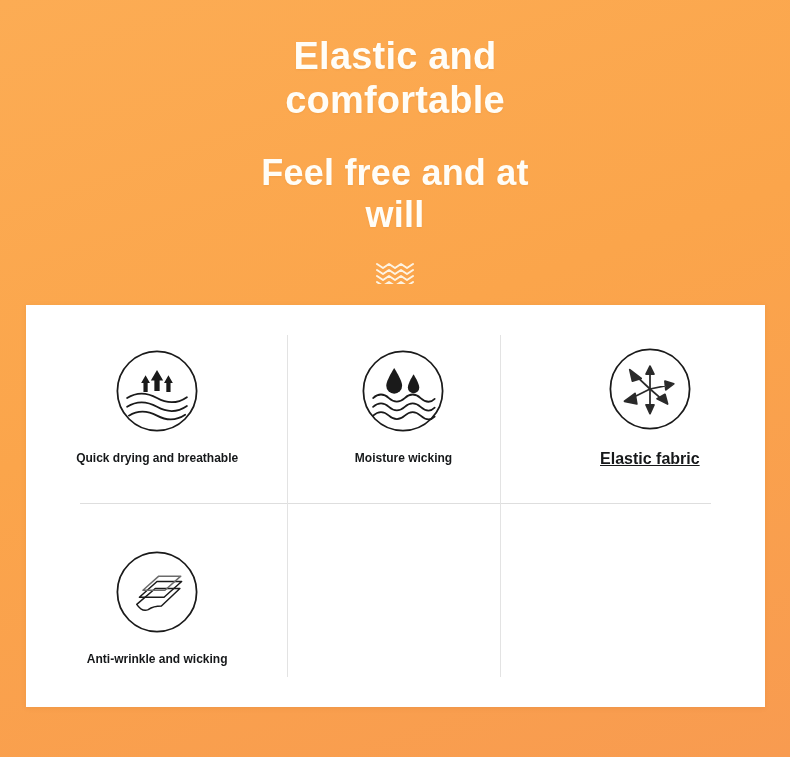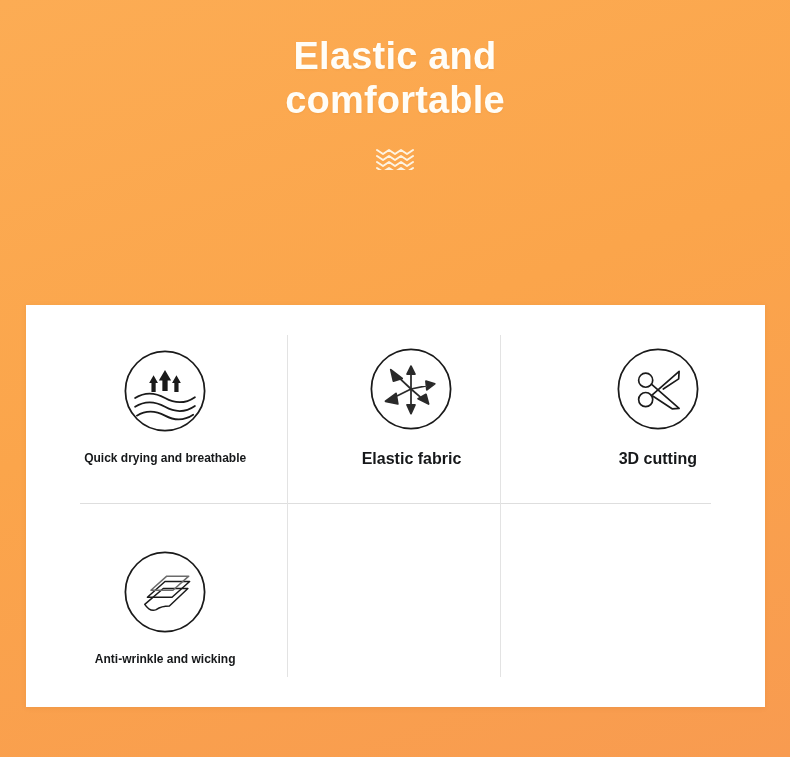--- a/index.html
+++ b/index.html
@@ -57,21 +57,21 @@
     left: 26px;
     top: 305px;
     width: 739px;
     height: 402px;
     background: #FFFFFF;
     box-shadow: 0 1px 5px rgba(140,80,20,0.10);
     box-sizing: border-box;
   }
   .grid {
     position: absolute;
-    left: 16px;
+    left: 8px;
     top: 0;
     width: 100%;
     height: 100%;
     display: grid;
     grid-template-columns: 1fr 1fr 1fr;
     grid-template-rows: 1fr 1fr;
   }
   .cell {
     position: relative;
     display: flex;
@@ -90,20 +90,21 @@
     margin-top: 16px;
     text-align: center;
     color: #16181A;
     font-weight: bold;
     line-height: 1.25;
     font-size: 12px;
     max-width: 170px;
   }
   .cell-label.lg {
     font-size: 16px;
+    text-decoration: underline;
   }
 
   
   .div-h {
     position: absolute;
     left: 54px;
     right: 54px;
     top: 198px;
     height: 1px;
     background: #DEDEDE;
@@ -118,20 +119,21 @@
   .div-v.v1 { left: 261px; }
   .div-v.v2 { left: 474px; }
 </style>
 </head>
 <body>
 
 <div class="page">
 
   <div class="hero">
     <div class="hero-title">Elastic and comfortable</div>
+    <div class="hero-subtitle">Feel free and at will</div>
 
     <svg class="wave-deco" viewBox="0 0 44 24">
       <g fill="none" stroke="#FDF3E2" stroke-width="2.1" stroke-linecap="round" stroke-linejoin="round">
         <path d="M4 4 L10 8 L16 4 L22 8 L28 4 L34 8 L40 4"></path>
         <path d="M4 10 L10 14 L16 10 L22 14 L28 10 L34 14 L40 10"></path>
         <path d="M4 16 L10 20 L16 16 L22 20 L28 16 L34 20 L40 16"></path>
         <path d="M4 22 L10 26 L16 22 L22 26 L28 22 L34 26 L40 22"></path>
       </g>
     </svg>
   </div>
@@ -154,20 +156,35 @@
           </g>
           <g fill="none" stroke="#1A1A1A" stroke-width="2" stroke-linecap="round">
             <path d="M16 58 Q32 48 50 58 Q68 68 84 57"></path>
             <path d="M16 68 Q32 58 50 68 Q68 78 84 67"></path>
             <path d="M18 78 Q33 69 50 78 Q67 87 82 77"></path>
           </g>
         </svg>
         <div class="cell-label">Quick drying and breathable</div>
       </div>
 
+      <div class="cell">
+        <svg class="icon-circle" viewBox="0 0 100 100">
+          <circle cx="50" cy="50" r="45" fill="none" stroke="#1A1A1A" stroke-width="2"></circle>
+          <g fill="#1A1A1A">
+            <path d="M40 24 C40 24 31 38 31 44 A9 9 0 0 0 49 44 C49 38 40 24 40 24 Z"></path>
+            <path d="M62 31 C62 31 55.5 41.5 55.5 46 A6.5 6.5 0 0 0 68.5 46 C68.5 41.5 62 31 62 31 Z"></path>
+          </g>
+          <g fill="none" stroke="#1A1A1A" stroke-width="2" stroke-linecap="round">
+            <path d="M16 58 Q25 50 34 58 Q43 66 52 58 Q61 50 70 58 Q79 66 86 59"></path>
+            <path d="M16 68 Q25 60 34 68 Q43 76 52 68 Q61 60 70 68 Q79 76 86 69"></path>
+            <path d="M16 78 Q25 70 34 78 Q43 86 52 78 Q61 70 70 78 Q79 86 86 79"></path>
+          </g>
+        </svg>
+        <div class="cell-label">Moisture wicking</div>
+      </div>
 
       <div class="cell">
         <svg class="icon-circle" viewBox="0 0 100 100">
           <circle cx="50" cy="50" r="45" fill="none" stroke="#1A1A1A" stroke-width="2"></circle>
           <g fill="#2A2A2A" stroke="#2A2A2A" stroke-width="2" stroke-linejoin="round">
 
             <path d="M50 50 L50 28 M50 24 L45.5 33 L54.5 33 Z"></path>
 
             <path d="M50 50 L50 72 M50 78 L45.5 68 L54.5 68 Z"></path>
 
@@ -177,33 +194,20 @@
 
             <path d="M50 50 L70 46 M77 44 L67 41 L68 51 Z"></path>
 
             <path d="M50 50 L64 62 M70 67 L67 56 L58 61 Z"></path>
           </g>
         </svg>
         <div class="cell-label lg">Elastic fabric</div>
       </div>
 
 
-      <div class="cell">
-        <svg class="icon-circle" viewBox="0 0 100 100">
-          <circle cx="50" cy="50" r="45" fill="none" stroke="#1A1A1A" stroke-width="2"></circle>
-          <g fill="none" stroke="#1A1A1A" stroke-width="1.9" stroke-linecap="round" stroke-linejoin="round">
-            <circle cx="36" cy="40" r="8"></circle>
-            <circle cx="36" cy="62" r="8"></circle>
-
-            <path d="M42.5 44.5 L74 72 L66 72.5 L44 58"></path>
-            <path d="M42.5 57.5 L74 30 L73.5 38.5 L56 50"></path>
-          </g>
-        </svg>
-        <div class="cell-label lg">3D cutting</div>
-      </div>
 
       <div class="cell">
         <svg class="icon-circle" viewBox="0 0 100 100">
           <circle cx="50" cy="50" r="45" fill="none" stroke="#1A1A1A" stroke-width="2"></circle>
           <g fill="none" stroke="#1A1A1A" stroke-width="1.7" stroke-linejoin="round" stroke-linecap="round">
 
             <path d="M27 64 L48 46 L76 46 L55 66 Q46 66 40 70 Q33 73 27 64 Z"></path>
 
             <path d="M30 56 L50 38 L78 38 L58 56 Z"></path>
 

